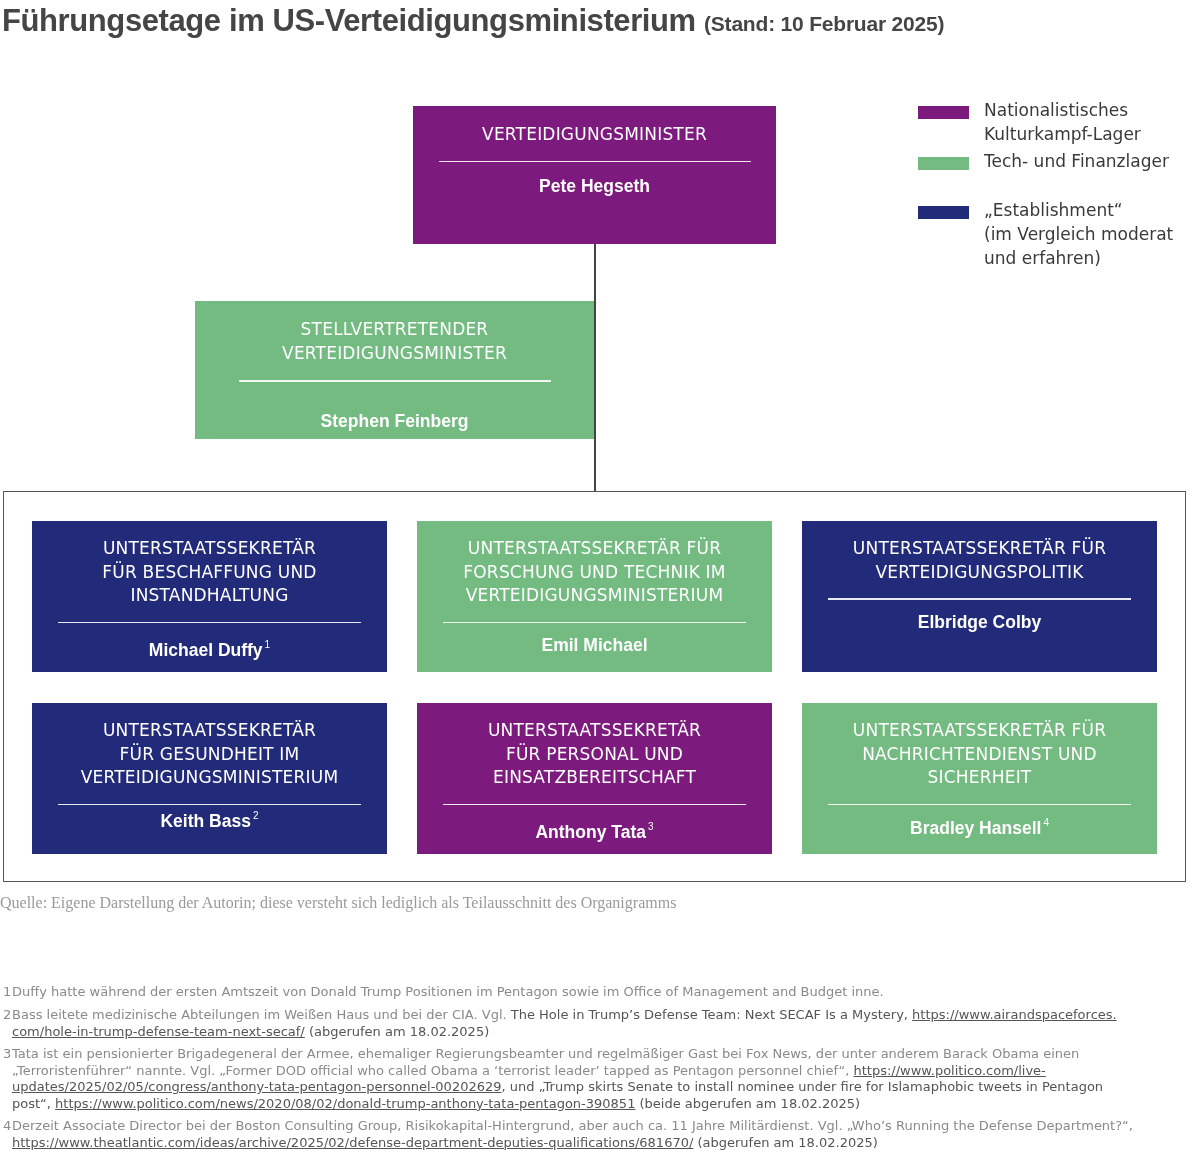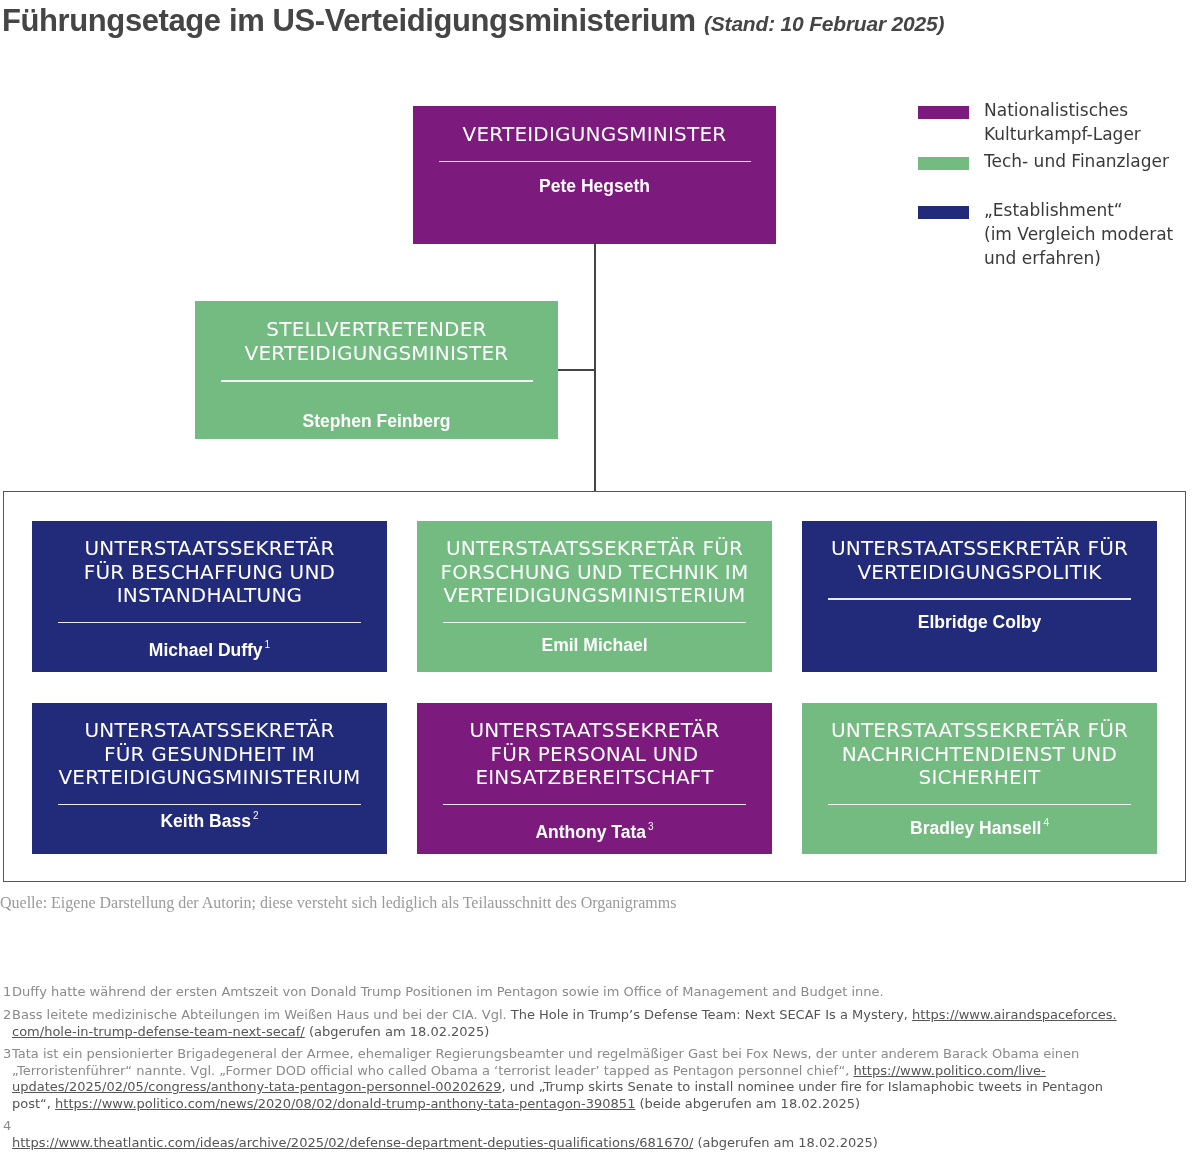--- a/index.html
+++ b/index.html
@@ -4,37 +4,37 @@
   <style>
     * { box-sizing: border-box; margin: 0; padding: 0; }
     html, body { width: 1196px; height: 1163px; background: #ffffff; overflow: hidden; }
     body { position: relative; font-family: "DejaVu Sans", "Liberation Sans", sans-serif; color: #4a4a4a; }
 
     .title {
       position: absolute; left: 2px; top: 3px; white-space: nowrap;
       font-family: "Liberation Sans", sans-serif; font-weight: bold;
       font-size: 31px; color: #454545; letter-spacing: -0.4px;
     }
-    .title .sub { font-size: 21px; color: #454545; letter-spacing: -0.2px; font-style: italic; }
+    .title .sub { font-size: 21px; color: #454545; letter-spacing: -0.2px; }
 
     .legend { position: absolute; left: 918px; top: 98px; width: 278px; }
     .legend-item { position: absolute; left: 0; }
     .legend-swatch { position: absolute; left: 0; width: 51px; height: 13px; }
     .legend-label {
       position: absolute; left: 66px; width: 210px;
       font-family: "DejaVu Sans", sans-serif; font-size: 17px; line-height: 24px;
       color: #3a3a3a; white-space: pre-line;
     }
 
     .box {
       position: absolute; display: flex; flex-direction: column; align-items: center;
       color: #ffffff; text-align: center;
     }
     .box .role {
-      font-family: "DejaVu Sans", sans-serif; font-size: 20px; line-height: 23.5px;
+      font-family: "DejaVu Sans", sans-serif; font-size: 17px; line-height: 23.5px;
       letter-spacing: 0.2px; white-space: pre-line;
     }
     .box .rule { height: 1.5px; background: rgba(255,255,255,0.9); }
     .box .name {
       font-family: Liberation Sans, sans-serif; font-weight: bold; font-size: 17.5px; line-height: 22px;
     }
     .box .name sup { font-size: 10px; font-weight: normal; vertical-align: 8px; margin-left: 2px; }
 
     .purple { background: #7d1a7e; }
     .green  { background: #73bb81; }
@@ -90,21 +90,21 @@
 
 <div class="line" style="left:594px; top:243px; width:1.5px; height:249px;"></div>
 <div class="line" style="left:557px; top:369px; width:38px; height:1.5px;"></div>
 
 <div class="box purple" style="left:413px; top:106px; width:363px; height:138px; padding-top:17px;">
   <div class="role">VERTEIDIGUNGSMINISTER</div>
   <div class="rule" style="width:312px; margin-top:14px;"></div>
   <div class="name" style="margin-top:13px;">Pete Hegseth</div>
 </div>
 
-<div class="box green" style="left:195px; top:301px; width:363px; height:138px; padding-top:17px;">
+<div class="box green" style="left:195px; top:301px; width:399px; height:138px; padding-top:17px;">
   <div class="role">STELLVERTRETENDER
 VERTEIDIGUNGSMINISTER</div>
   <div class="rule" style="width:312px; margin-top:15px;"></div>
   <div class="name" style="margin-top:28px;">Stephen Feinberg</div>
 </div>
 
 <div class="frame"></div>
 
 <div class="box navy" style="left:32px; top:521px; width:355px; height:151px; padding-top:16px;">
   <div class="role">UNTERSTAATSSEKRETÄR
@@ -175,17 +175,17 @@
       <span>Tata ist ein pensionierter Brigadegeneral der Armee, ehemaliger Regierungsbeamter und regelmäßiger Gast bei Fox News, der unter anderem Barack Obama einen</span><br>
       <span>„Terroristenführer“ nannte. Vgl. „Former DOD official who called Obama a ‘terrorist leader’ tapped as Pentagon personnel chief“, </span><a>https://www.politico.com/live-</a><br>
       <a>updates/2025/02/05/congress/anthony-tata-pentagon-personnel-00202629</a><span class="dark">, und „Trump skirts Senate to install nominee under fire for Islamaphobic tweets in Pentagon</span><br>
       <span class="dark">post“, </span><a>https://www.politico.com/news/2020/08/02/donald-trump-anthony-tata-pentagon-390851</a><span class="dark"> (beide abgerufen am 18.02.2025)</span>
     </div>
   </div>
 
   <div class="fn" style="top:134px;">
     <span class="num">4</span>
     <div class="txt">
-      <br>
+      <span>Derzeit Associate Director bei der Boston Consulting Group, Risikokapital-Hintergrund, aber auch ca. 11 Jahre Militärdienst. Vgl. „Who’s Running the Defense Department?“,</span><br>
       <a>https://www.theatlantic.com/ideas/archive/2025/02/defense-department-deputies-qualifications/681670/</a><span class="dark"> (abgerufen am 18.02.2025)</span>
     </div>
   </div>
 </div>
 
 </body></html>

